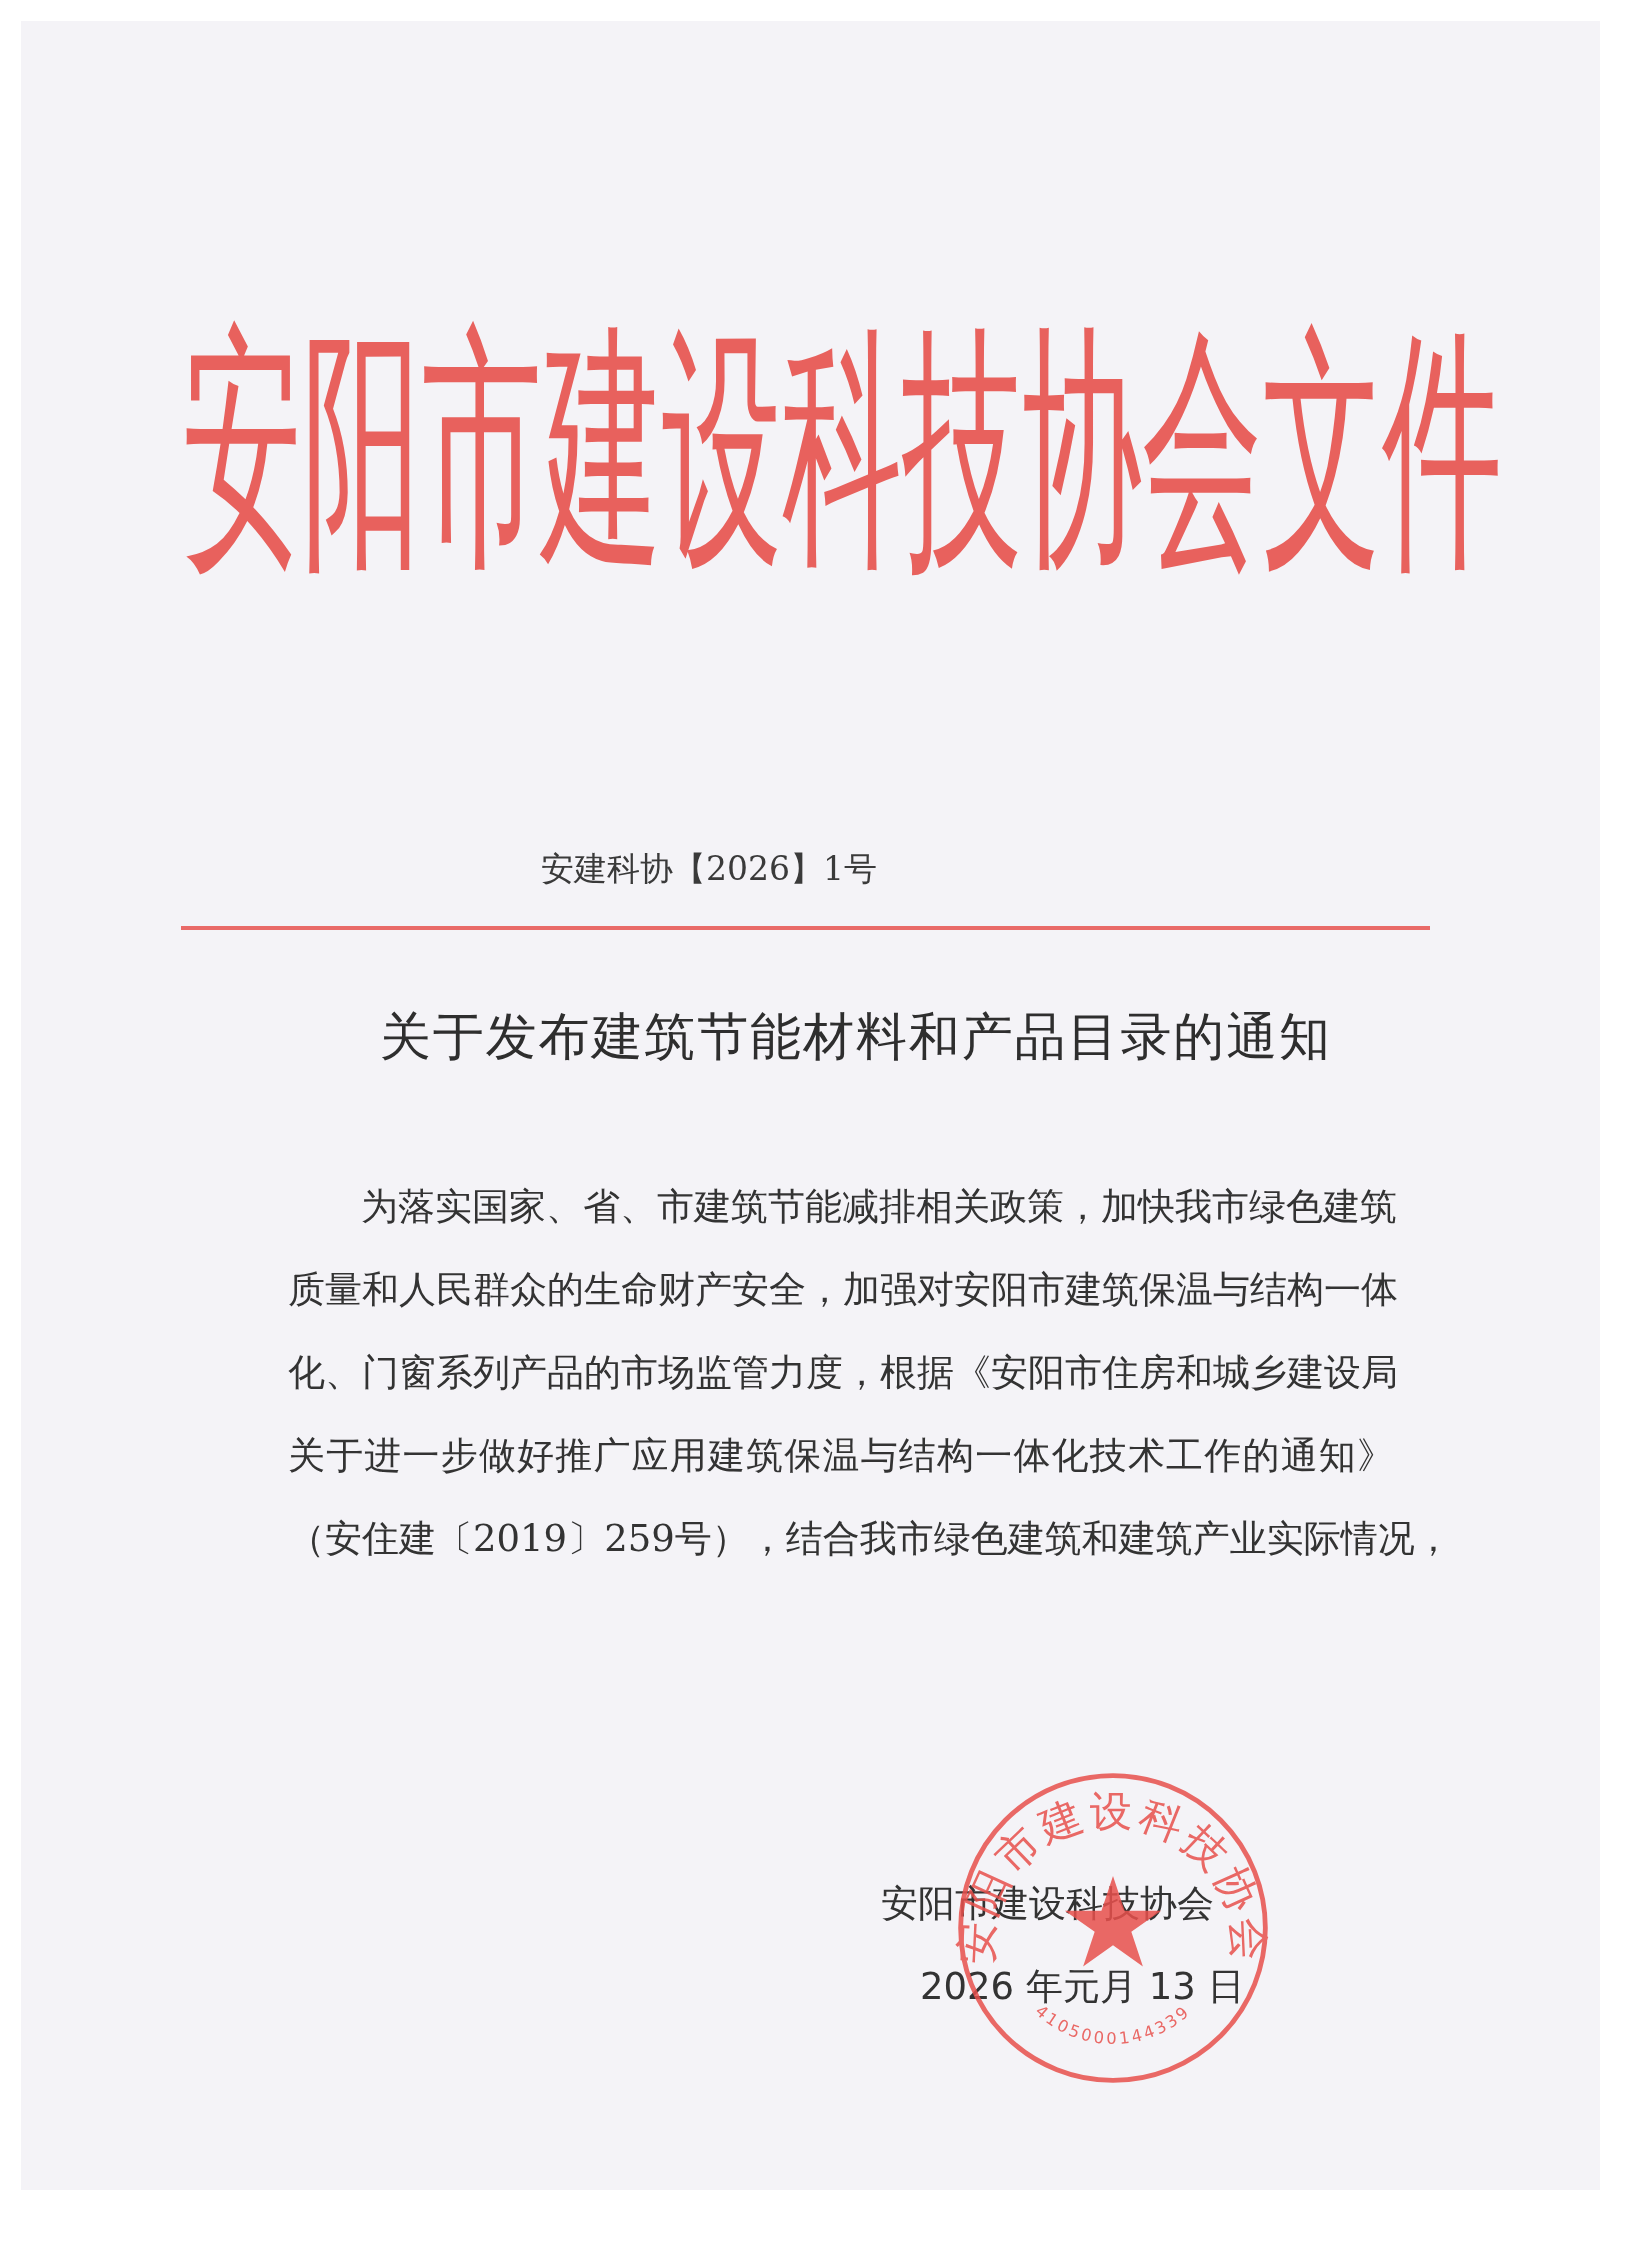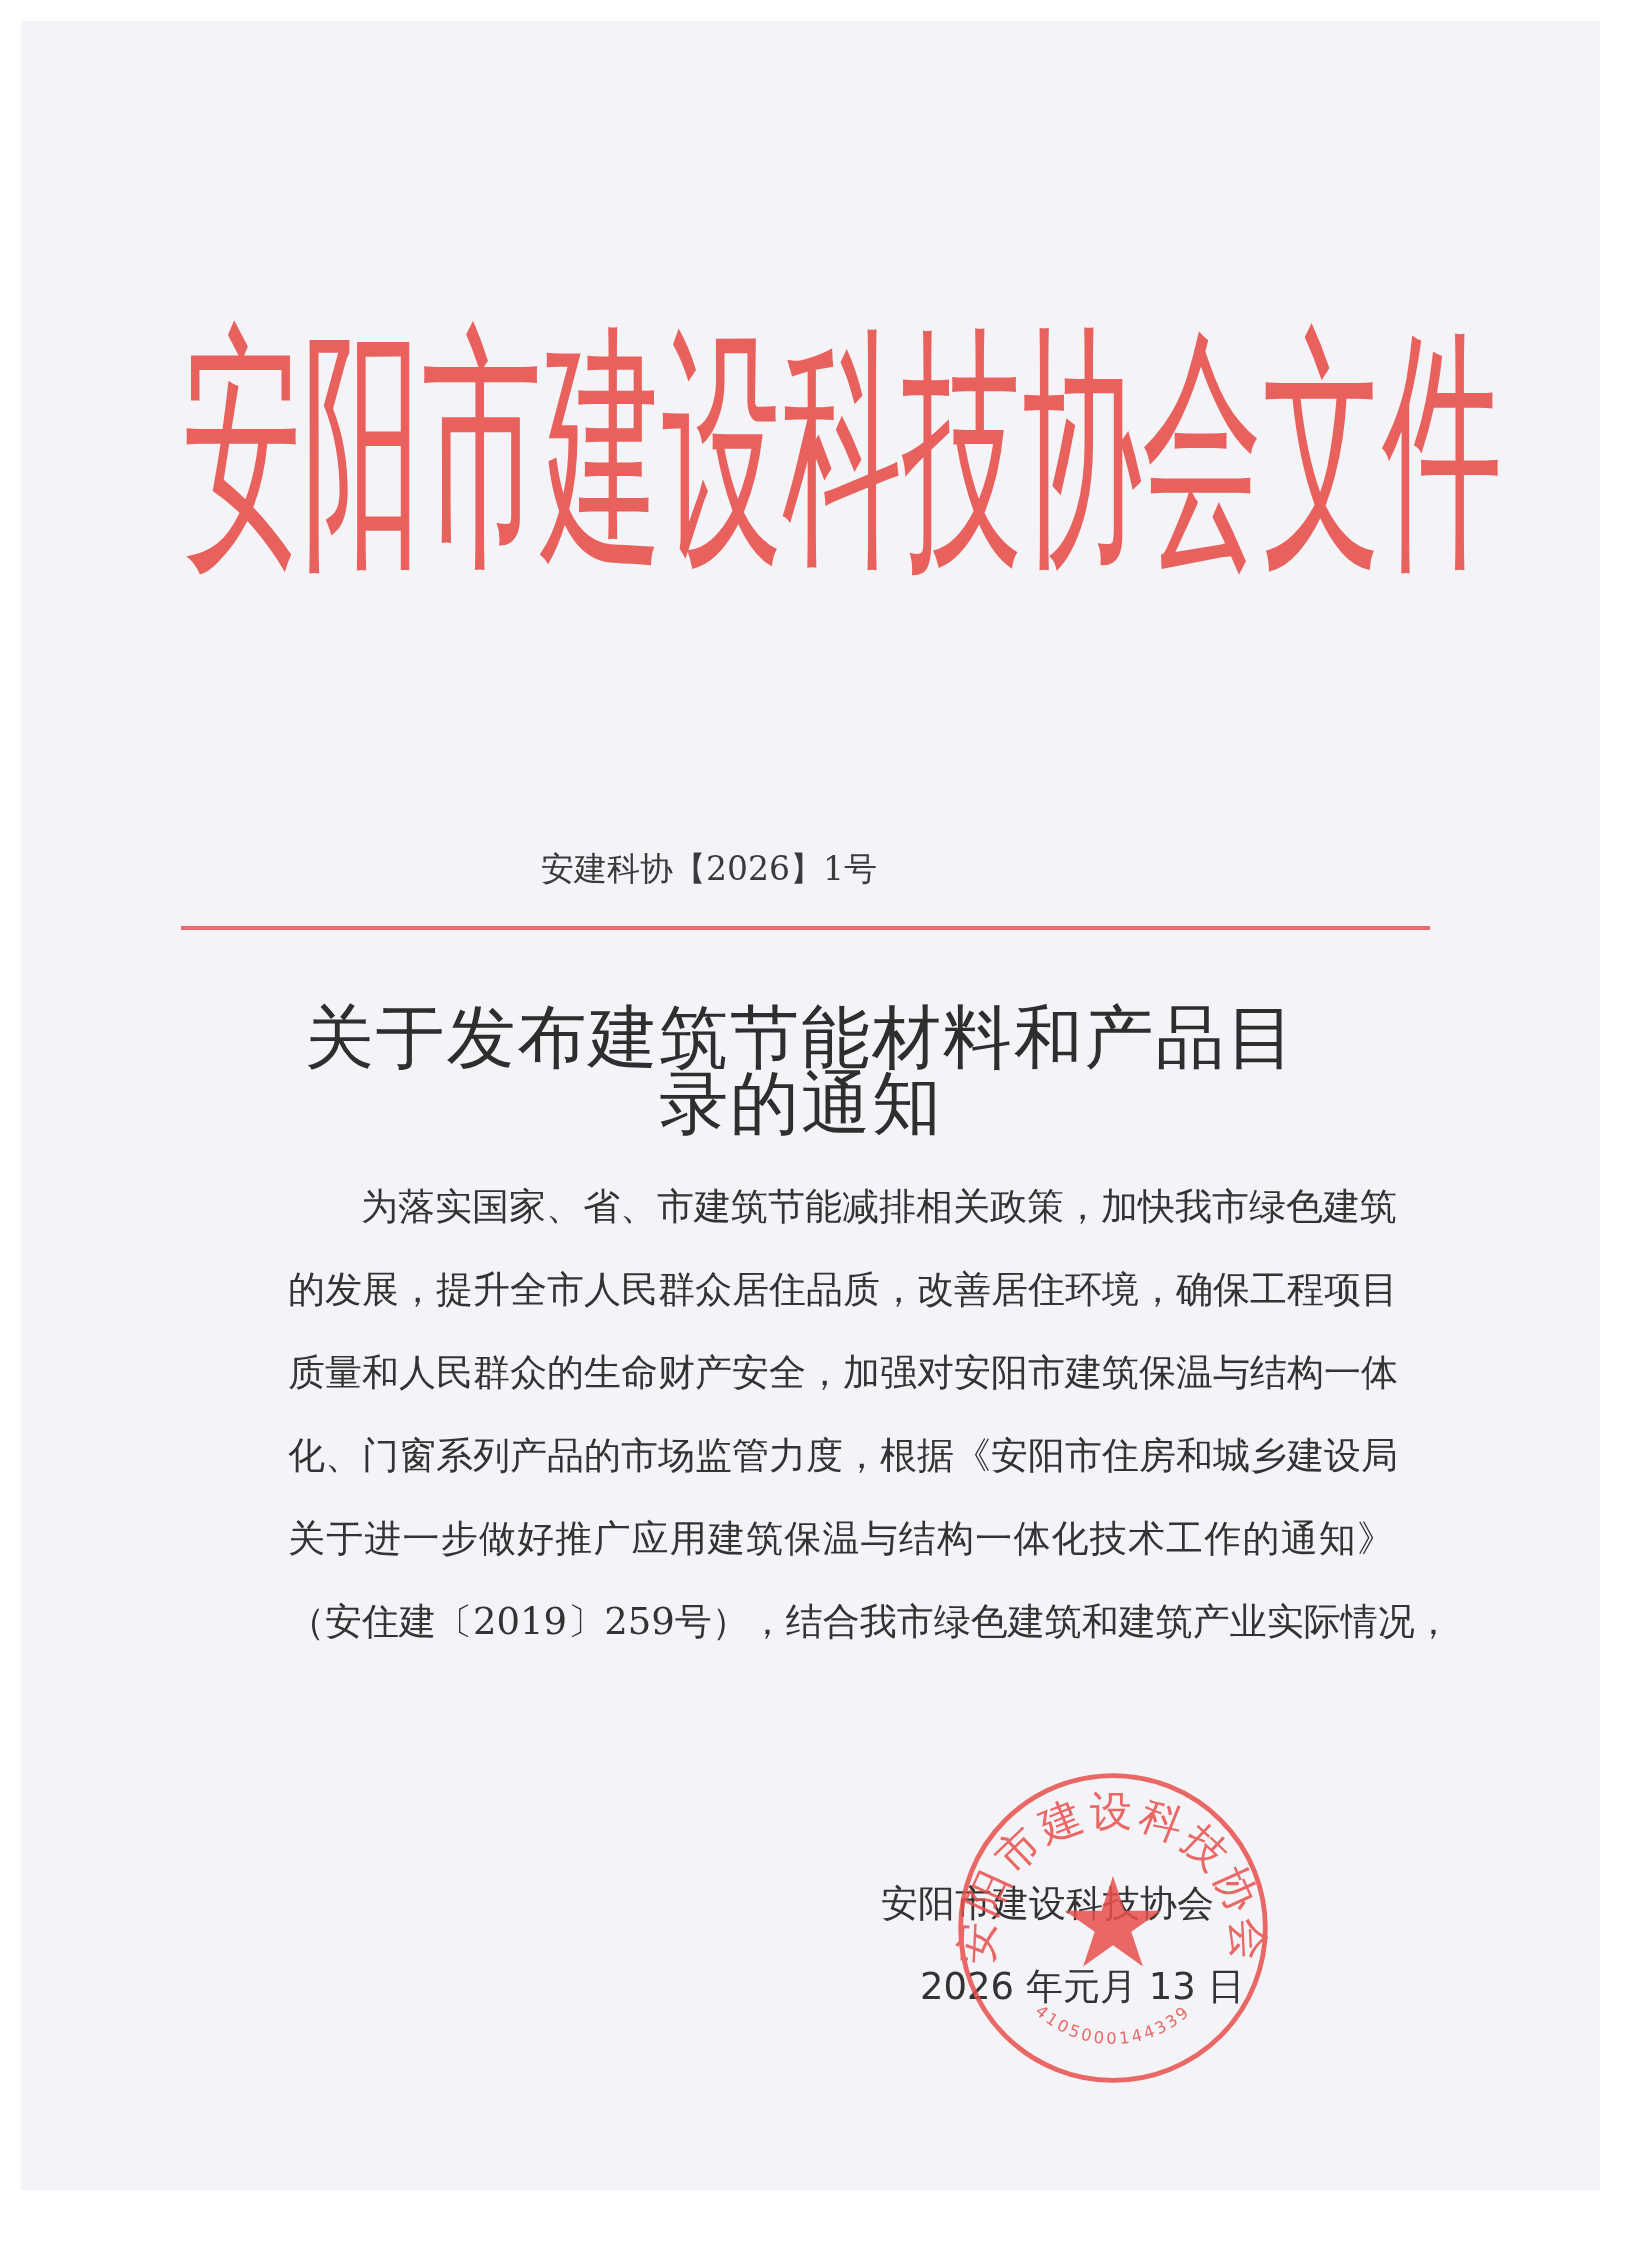--- a/index.html
+++ b/index.html
@@ -8,22 +8,22 @@
   .paper { position:absolute; left:21px; top:21px; width:1579px; height:2169px;
            background:#f4f3f7; }
   .red-head { position:absolute; left:182px; top:319px; width:1267px; height:263px;
               display:flex; justify-content:space-between; align-items:center; }
   .red-head span { display:block; width:120px; font-size:120px; line-height:120px; text-align:center;
                    color:#e8615d; transform:scaleY(2.15); transform-origin:center center;
                    font-family:"DejaVu Sans", "Liberation Sans", sans-serif; font-weight:normal; }
   .doc-no { position:absolute; left:541px; top:848px; width:521px; text-align:left;
             font-size:33px; line-height:42px; color:#3a3a3a; }
   .red-rule { position:absolute; left:181px; top:926px; width:1249px; height:3.9px; background:#e96a68; }
-  .notice-title { position:absolute; left:270px; top:1004px; width:1062px; text-align:center;
-                  font-size:69px; line-height:66px; color:#2e2e2e; letter-spacing:1.9px; }
+  .notice-title { position:absolute; left:270px; top:1004px; width:1062px; text-align:right;
+                  font-size:51px; line-height:66px; color:#2e2e2e; letter-spacing:1.9px; }
   .body { position:absolute; left:248px; top:1184px; width:1106px; color:#333;margin-left:40px; }
   .body .line { display:block; height:83px; font-size:37px; line-height:46px;
                 text-align:justify; text-align-last:justify; white-space:nowrap; }
   .body .line.indent { padding-left:73px; }
   .body .line.last { text-align-last:left; }
   .sign-org { position:absolute; left:881px; top:1881px; width:333px; font-size:37px; line-height:46px;
               color:#333; white-space:nowrap; }
   .sign-date { position:absolute; left:920px; top:1964px; width:290px; font-size:37px; line-height:46px;
                color:#333; white-space:nowrap; font-family:"DejaVu Sans", "Liberation Sans", sans-serif; }
   .seal { position:absolute; left:951px; top:1766px; width:324px; height:324px; opacity:0.85; }
@@ -50,21 +50,20 @@
 </div>
 
 <div class="doc-no">安建科协【2026】1号</div>
 
 <div class="red-rule"></div>
 
 <div class="notice-title">关于发布建筑节能材料和产品目录的通知</div>
 
 <div class="body">
   <span class="line indent">为落实国家、省、市建筑节能减排相关政策，加快我市绿色建筑</span>
-  <span class="line">的发展，提升全市人民群众居住品质，改善居住环境，确保工程项目</span>
   <span class="line">质量和人民群众的生命财产安全，加强对安阳市建筑保温与结构一体</span>
   <span class="line">化、门窗系列产品的市场监管力度，根据《安阳市住房和城乡建设局</span>
   <span class="line">关于进一步做好推广应用建筑保温与结构一体化技术工作的通知》</span>
   <span class="line">（安住建〔2019〕259号），结合我市绿色建筑和建筑产业实际情况，</span>
 </div>
 
 <div class="sign-org">安阳市建设科技协会</div>
 <div class="sign-date">2026 年元月 13 日</div>
 
 <svg class="seal" viewBox="0 0 336 336">

